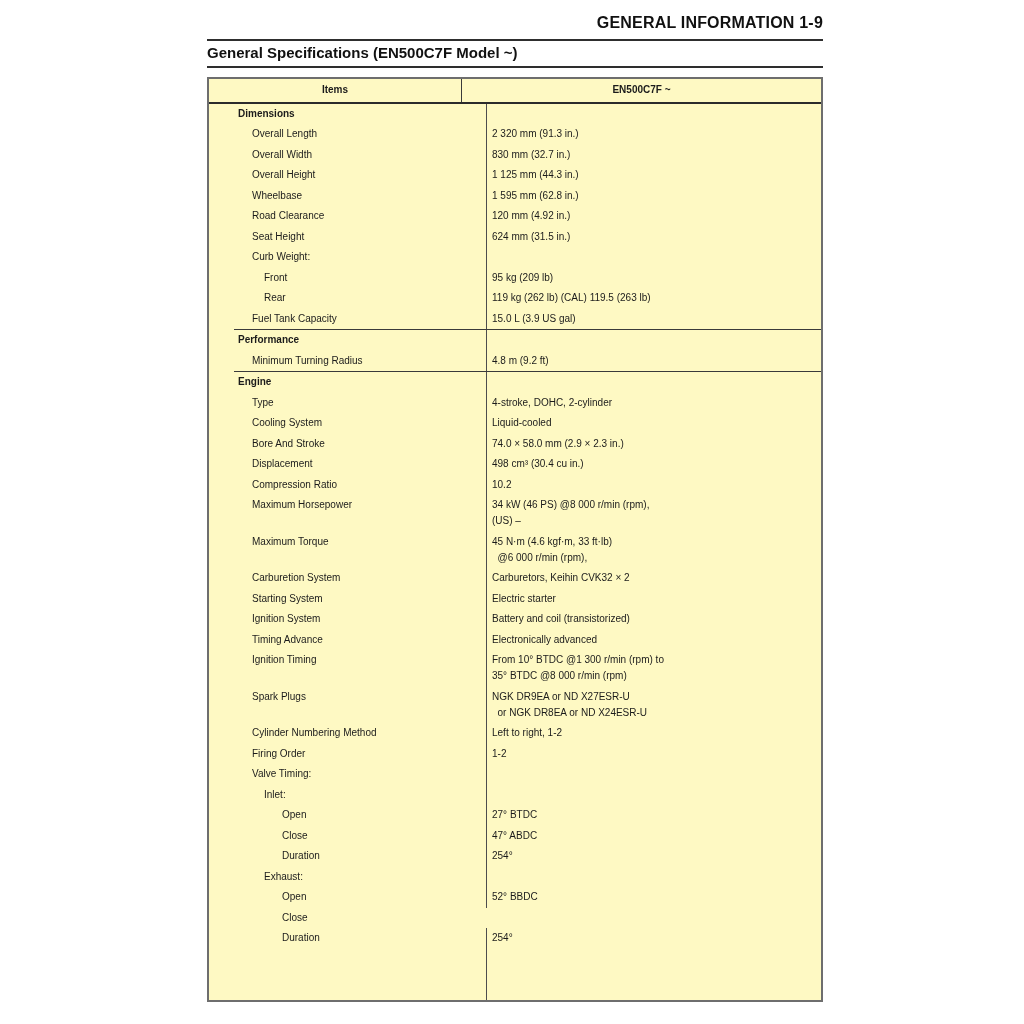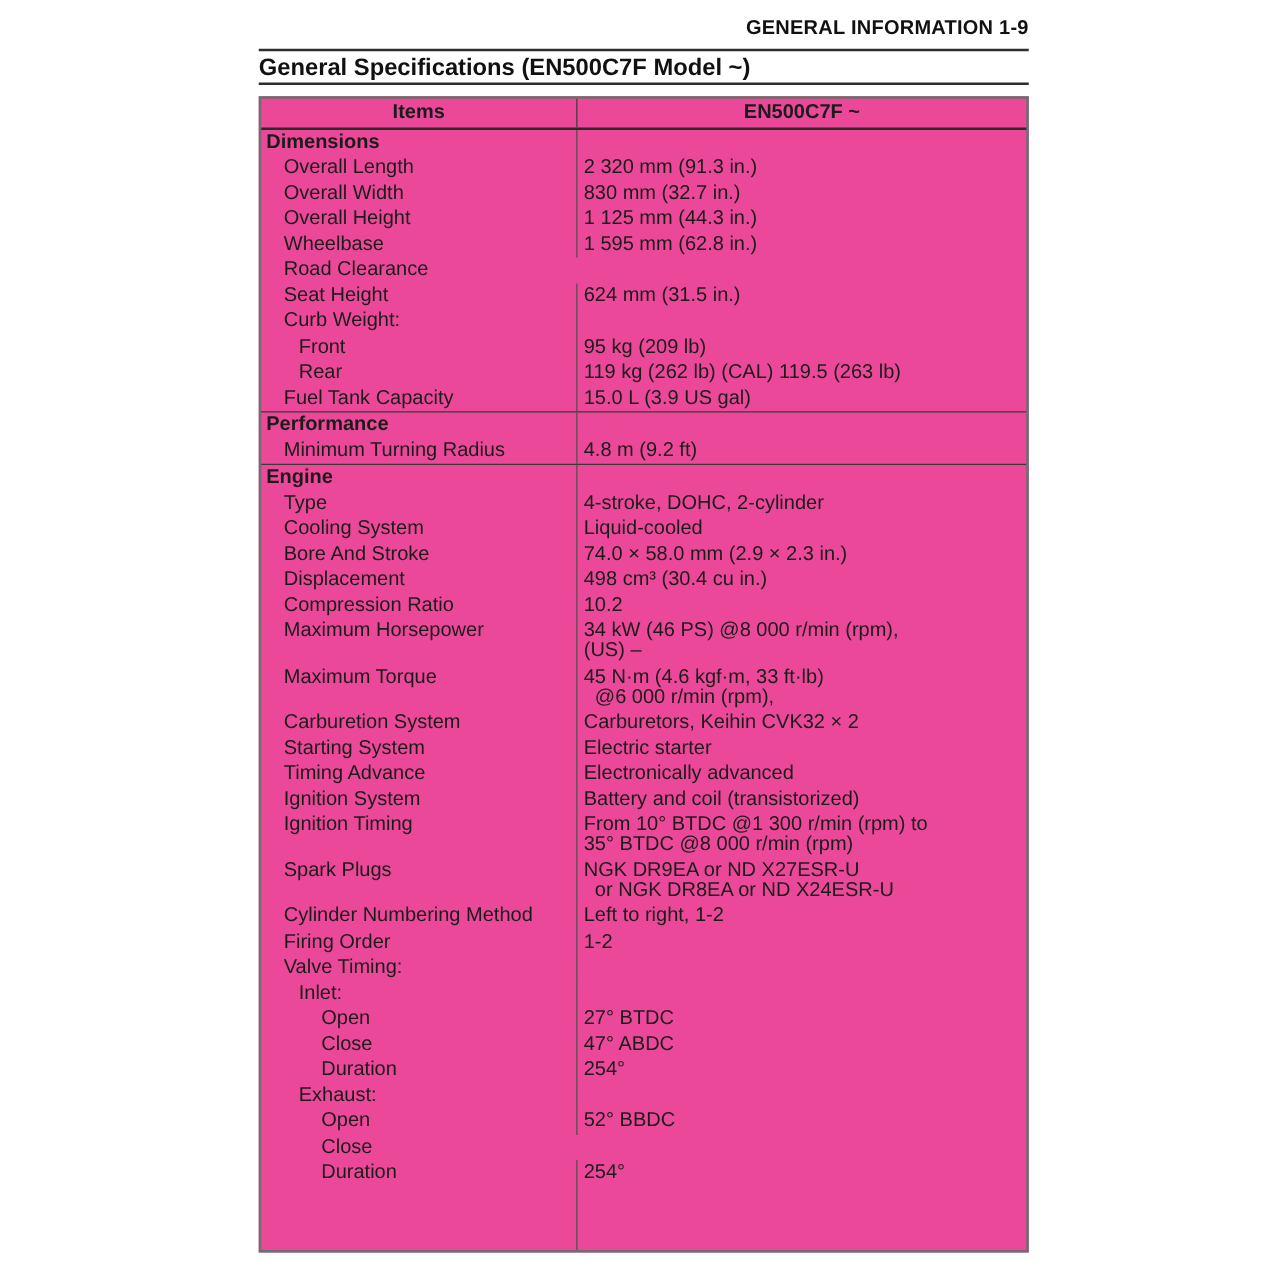--- a/index.html
+++ b/index.html
@@ -43,56 +43,56 @@
     height: 0;
     border-top: 2px solid #2e2e2e;
   }
   .rule-top { top: 39px; }
   .rule-mid { top: 66px; }
   .section-title {
     position: absolute;
     top: 44px;
     left: 0;
     margin: 0;
-    font-size: 19px;
+    font-size: 15px;
     font-weight: bold;
     color: #111;
     white-space: nowrap;
   }
   .spec-table {
     position: absolute;
     left: 0;
     top: 77px;
     width: 100%;
     height: 925px;
     box-sizing: border-box;
     border: 2px solid #6e6e6e;
     display: flex;
     flex-direction: column;
-    font-size: 16px;
-    background: #ec4899;
+    font-size: 10px;
+    background: #fef9c3;
   }
   .thead {
     display: flex;
     border-bottom: 2px solid #2b2b2b;
     font-weight: bold;
   }
   .th {
     padding: 3px 0 3.5px;
     text-align: center;
     line-height: 16px;
   }
   .th-items { width: 252px; }
   .th-model { flex: 1; border-left: 1.5px solid #3a3a3a; }
   .tbody {
     flex: 1;
     display: flex;
     flex-direction: column;
   }
-  .trow { display: flex; }
+  .trow { display: flex; margin-left: 25px; }
   .trow.sep { border-top: 1.5px solid #3a3a3a; justify-content: center; }
   .trow.filler { flex: 1; }
   .cell {
     line-height: 16px;
     padding-top: 2px;
     padding-bottom: 2.5px;
   }
   .cell.item {
     width: 252px;
     box-sizing: border-box;
@@ -145,20 +145,21 @@
           <div class="trow lvl1">
             <div class="cell item">Overall Height</div>
             <div class="cell value">1 125 mm (44.3 in.)</div>
           </div>
           <div class="trow lvl1">
             <div class="cell item">Wheelbase</div>
             <div class="cell value">1 595 mm (62.8 in.)</div>
           </div>
           <div class="trow lvl1">
             <div class="cell item">Road Clearance</div>
+            <div class="cell value">120 mm (4.92 in.)</div>
           </div>
           <div class="trow lvl1">
             <div class="cell item">Seat Height</div>
             <div class="cell value">624 mm (31.5 in.)</div>
           </div>
           <div class="trow lvl1">
             <div class="cell item">Curb Weight:</div>
             <div class="cell value"></div>
           </div>
           <div class="trow lvl2">
@@ -217,26 +218,26 @@
           </div>
           <div class="trow lvl1">
             <div class="cell item">Carburetion System</div>
             <div class="cell value">Carburetors, Keihin CVK32 × 2</div>
           </div>
           <div class="trow lvl1">
             <div class="cell item">Starting System</div>
             <div class="cell value">Electric starter</div>
           </div>
           <div class="trow lvl1">
+            <div class="cell item">Ignition System</div>
+            <div class="cell value">Battery and coil (transistorized)</div>
+          </div>
+          <div class="trow lvl1">
             <div class="cell item">Timing Advance</div>
             <div class="cell value">Electronically advanced</div>
-          </div>
-          <div class="trow lvl1">
-            <div class="cell item">Ignition System</div>
-            <div class="cell value">Battery and coil (transistorized)</div>
           </div>
           <div class="trow lvl1">
             <div class="cell item">Ignition Timing</div>
             <div class="cell value">From 10° BTDC @1 300 r/min (rpm) to
 35° BTDC @8 000 r/min (rpm)</div>
           </div>
           <div class="trow lvl1">
             <div class="cell item">Spark Plugs</div>
             <div class="cell value">NGK DR9EA or ND X27ESR-U
   or NGK DR8EA or ND X24ESR-U</div>

